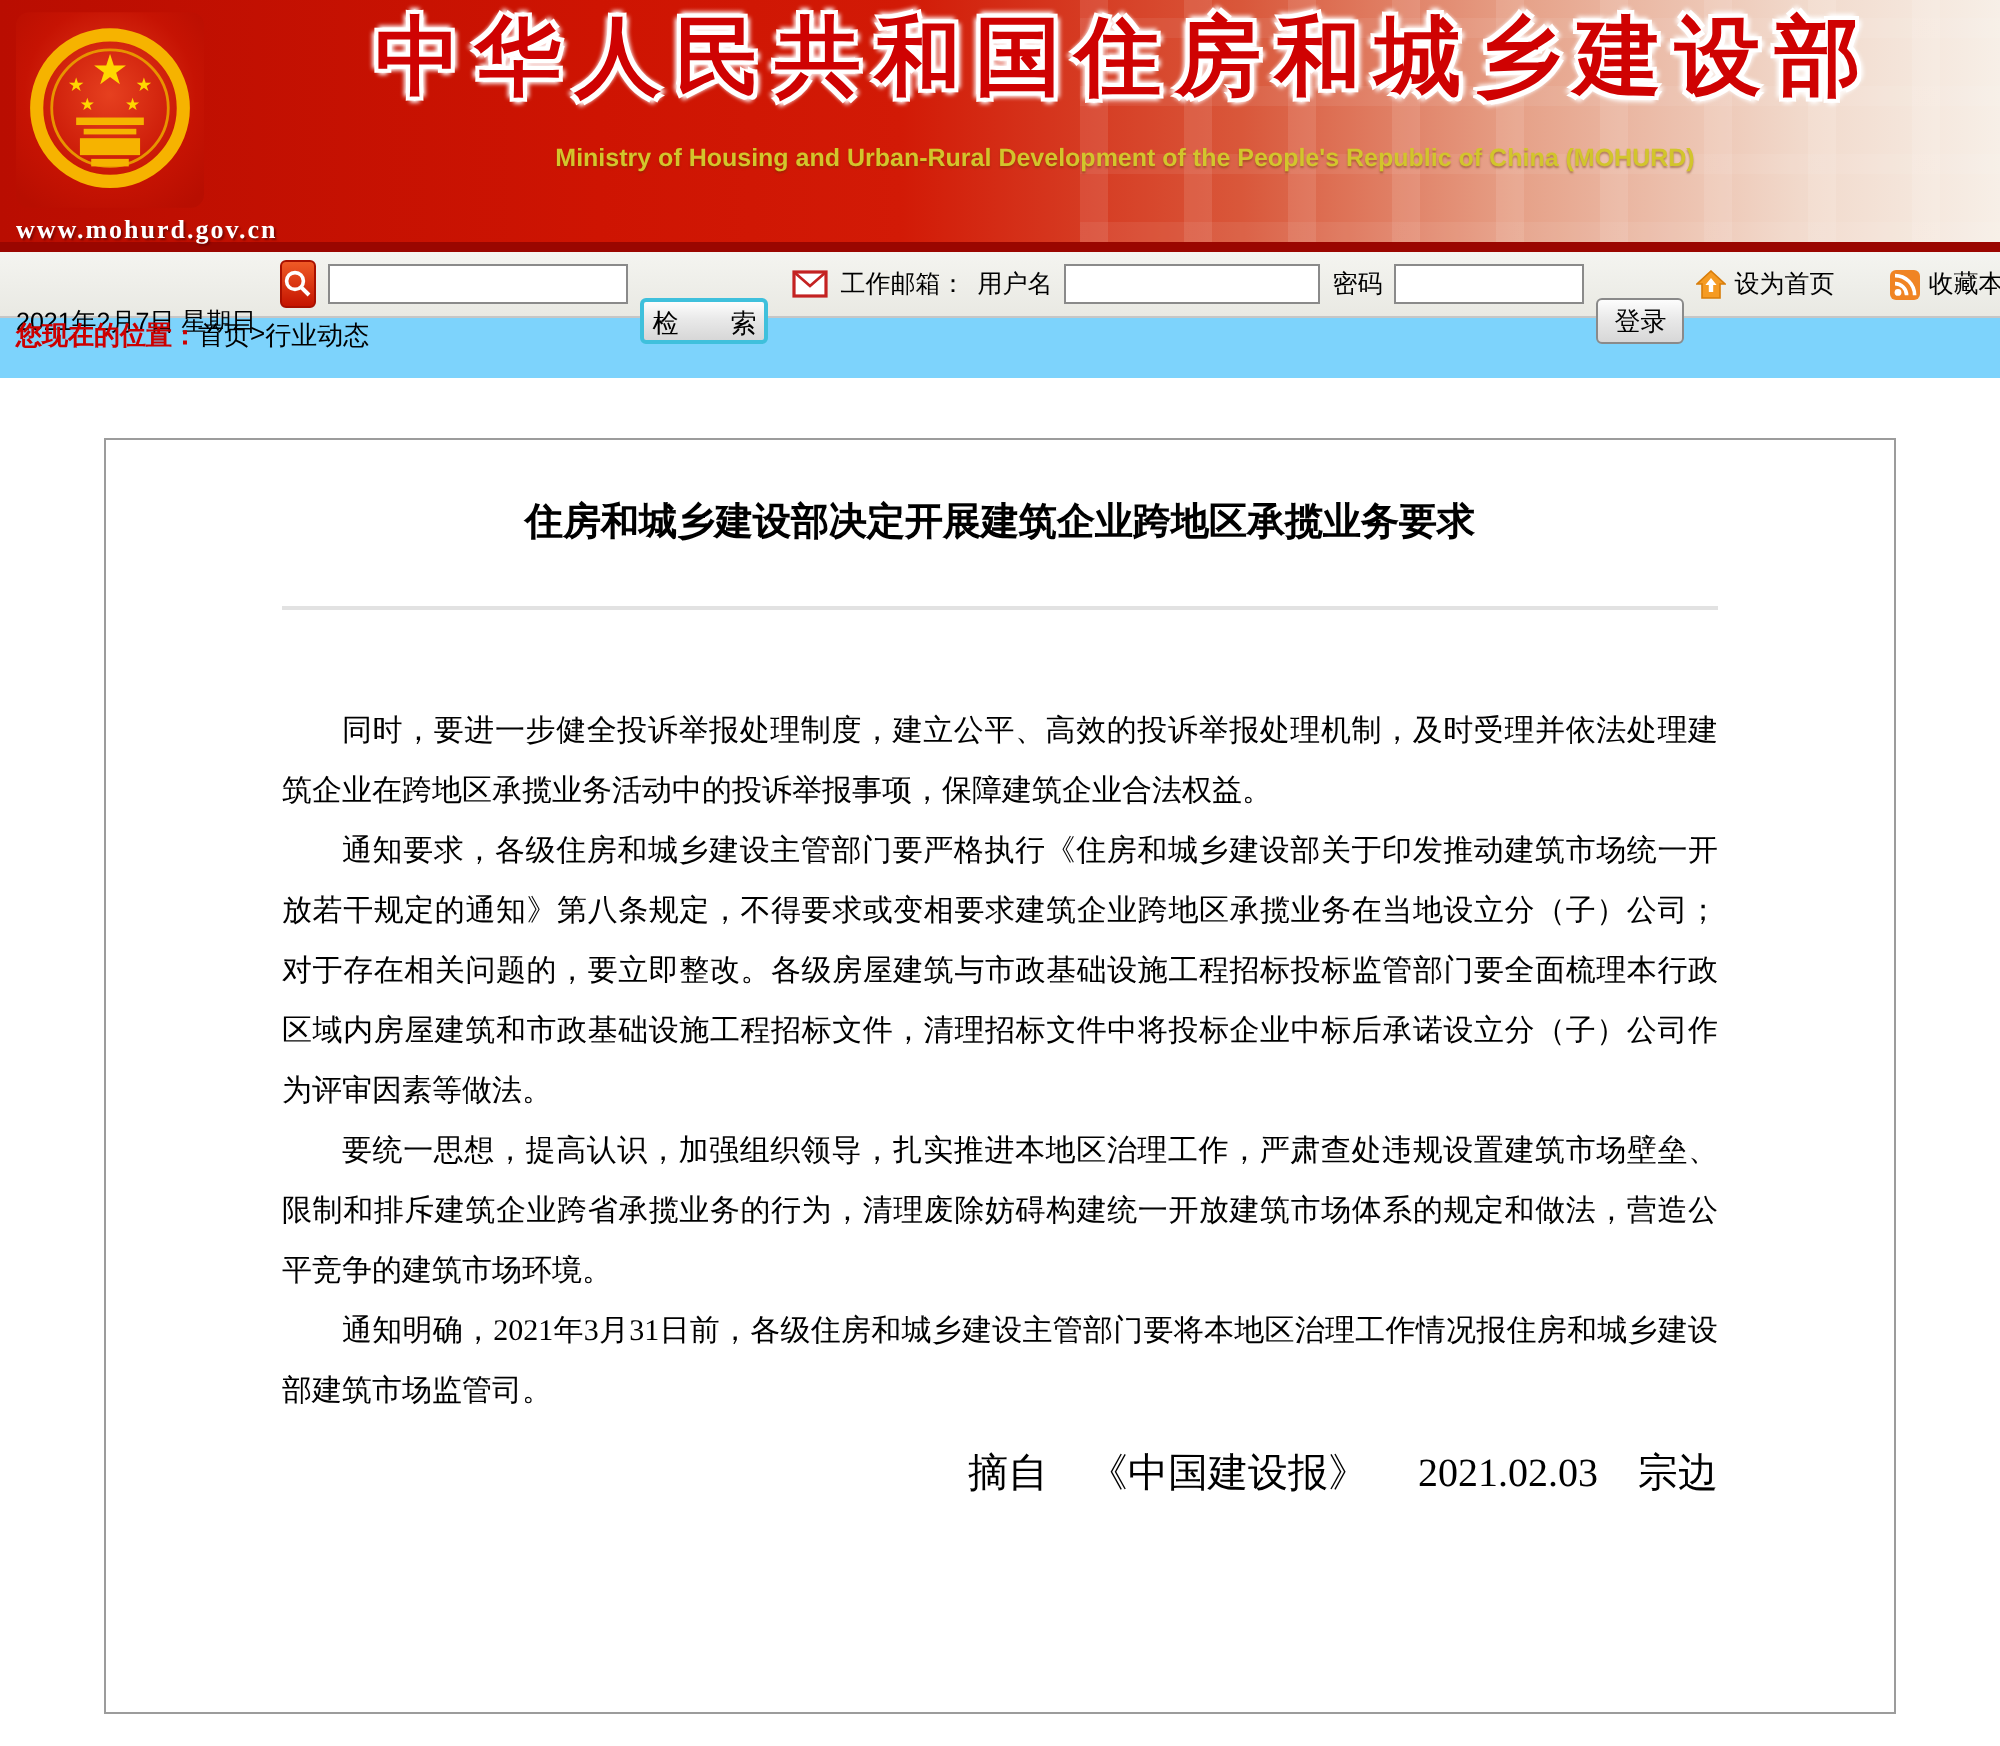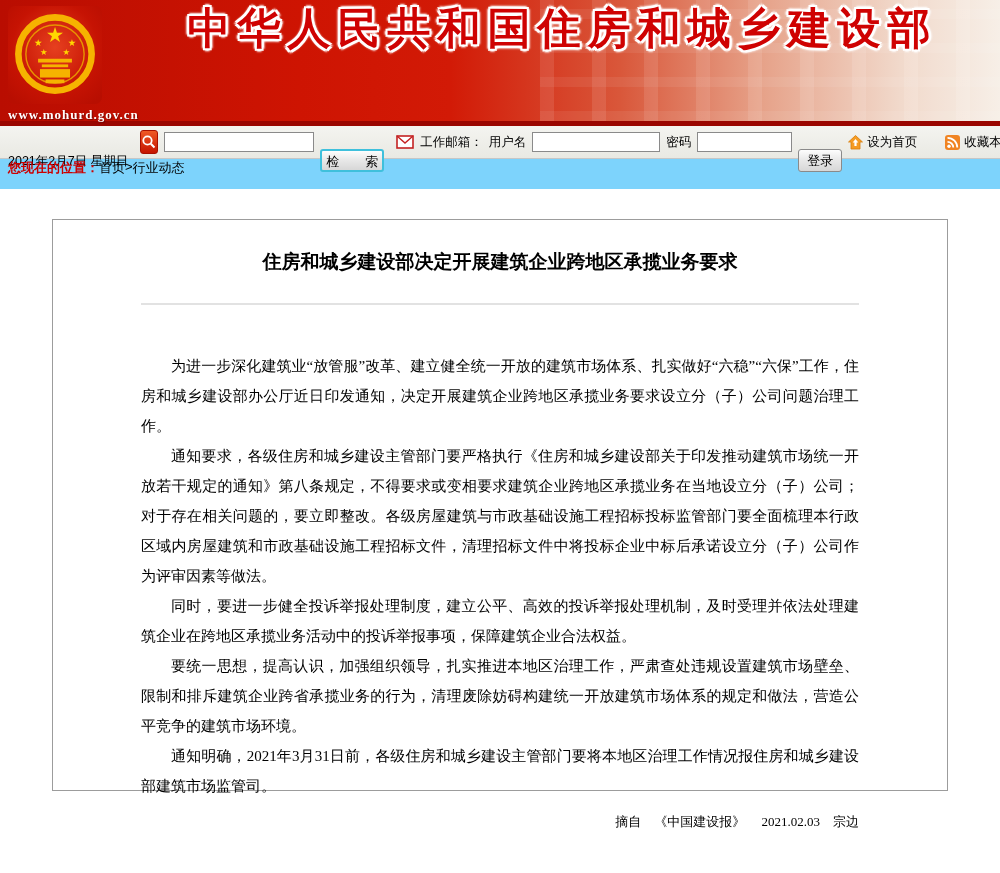--- a/index.html
+++ b/index.html
@@ -99,21 +99,21 @@
     height:30px; background:#7dd3fc;
     display:flex; align-items:flex-start;
     padding:0 8px; font-size:13px;
   }
   .bc-label { color:#cc0000; font-weight:bold; }
   .bc-path { color:#000; }
 
   
   .main { height:670px; background:#fff; }
   .article-box {
-    width:896px; height:572px;
+    width:896px; height:638px;
     margin:30px auto 0;
     border:1px solid #9c9c9c;
     background:#fff;
     padding:0 88px;
     font-family:"Liberation Serif","DejaVu Serif",serif;
   }
   .article-title {
     margin-top:24px;
     text-align:center;
     font-size:19px; font-weight:bold; color:#000;
@@ -126,21 +126,21 @@
   .article-body { margin-top:46px; }
   .article-body p {
     margin:0;
     font-size:15px; line-height:30px;
     text-indent:2em;
     text-align:justify;
     color:#000;
   }
   .article-source {
     margin-top:12px;
-    font-size:13px; text-align:right; color:#000;
+    font-size:20px; text-align:right; color:#000;
   }
 </style>
 </head>
 <body>
 
 <div class="header">
   <div class="header-photo"></div>
 
   <div class="emblem-wrap">
     <svg width="94" height="98" viewBox="0 0 100 104">
@@ -162,20 +162,21 @@
       <rect x="32" y="56" width="36" height="4" fill="#f6b300"></rect>
       <rect x="36" y="62" width="28" height="3" fill="#f6b300"></rect>
       <rect x="34" y="67" width="32" height="9" fill="#f6b300"></rect>
       <rect x="40" y="78" width="20" height="4" fill="#f6b300"></rect>
     </svg>
     <div class="site-url">www.mohurd.gov.cn</div>
   </div>
 
   <div class="header-titles">
     <div class="title-cn">中华人民共和国住房和城乡建设部</div>
+    <div class="title-en">Ministry of Housing and Urban-Rural Development of the People's Republic of China (MOHURD)</div>
   </div>
 </div>
 
 <div class="toolbar">
   <span class="tb-date">2021年2月7日 星期日</span>
 
   <span class="icon-box search-icon">
     <svg width="16" height="16" viewBox="0 0 16 16">
       <circle cx="6.5" cy="6.5" r="4.2" fill="none" stroke="#ffffff" stroke-width="1.8"></circle>
       <line x1="9.8" y1="9.8" x2="13.5" y2="13.5" stroke="#ffffff" stroke-width="2"></line>
@@ -234,23 +235,22 @@
 <div class="main">
   <div class="article-box">
 
     <div class="article-title">
       <div>住房和城乡建设部决定开展建筑企业跨地区承揽业务要求</div>
     </div>
 
     <hr class="title-divider">
 
     <div class="article-body">
-      <p>为进一步深化建筑业“放管服”改革、建立健全统一开放的建筑市场体系、扎实做好“六稳”“六保”工作，住房和城乡建设部办公厅近日印发通知，决定开展建筑企业跨地区承揽业务要求设立分（子）公司问题治理工作。</p>
+      <p>同时，要进一步健全投诉举报处理制度，建立公平、高效的投诉举报处理机制，及时受理并依法处理建筑企业在跨地区承揽业务活动中的投诉举报事项，保障建筑企业合法权益。</p>
       <p>通知要求，各级住房和城乡建设主管部门要严格执行《住房和城乡建设部关于印发推动建筑市场统一开放若干规定的通知》第八条规定，不得要求或变相要求建筑企业跨地区承揽业务在当地设立分（子）公司；对于存在相关问题的，要立即整改。各级房屋建筑与市政基础设施工程招标投标监管部门要全面梳理本行政区域内房屋建筑和市政基础设施工程招标文件，清理招标文件中将投标企业中标后承诺设立分（子）公司作为评审因素等做法。</p>
-      <p>同时，要进一步健全投诉举报处理制度，建立公平、高效的投诉举报处理机制，及时受理并依法处理建筑企业在跨地区承揽业务活动中的投诉举报事项，保障建筑企业合法权益。</p>
       <p>要统一思想，提高认识，加强组织领导，扎实推进本地区治理工作，严肃查处违规设置建筑市场壁垒、限制和排斥建筑企业跨省承揽业务的行为，清理废除妨碍构建统一开放建筑市场体系的规定和做法，营造公平竞争的建筑市场环境。</p>
       <p>通知明确，2021年3月31日前，各级住房和城乡建设主管部门要将本地区治理工作情况报住房和城乡建设部建筑市场监管司。</p>
     </div>
 
     <div class="article-source">摘自　《中国建设报》　 2021.02.03　宗边</div>
 
   </div>
 </div>
 
 </body></html>

